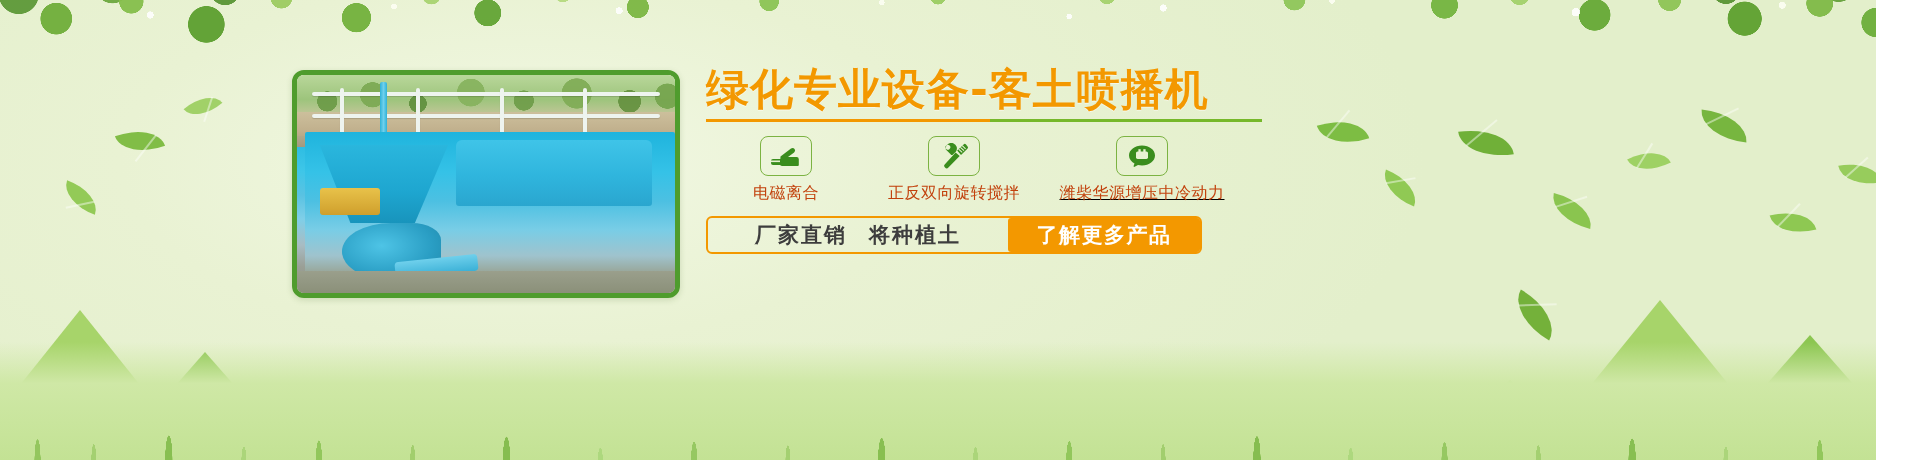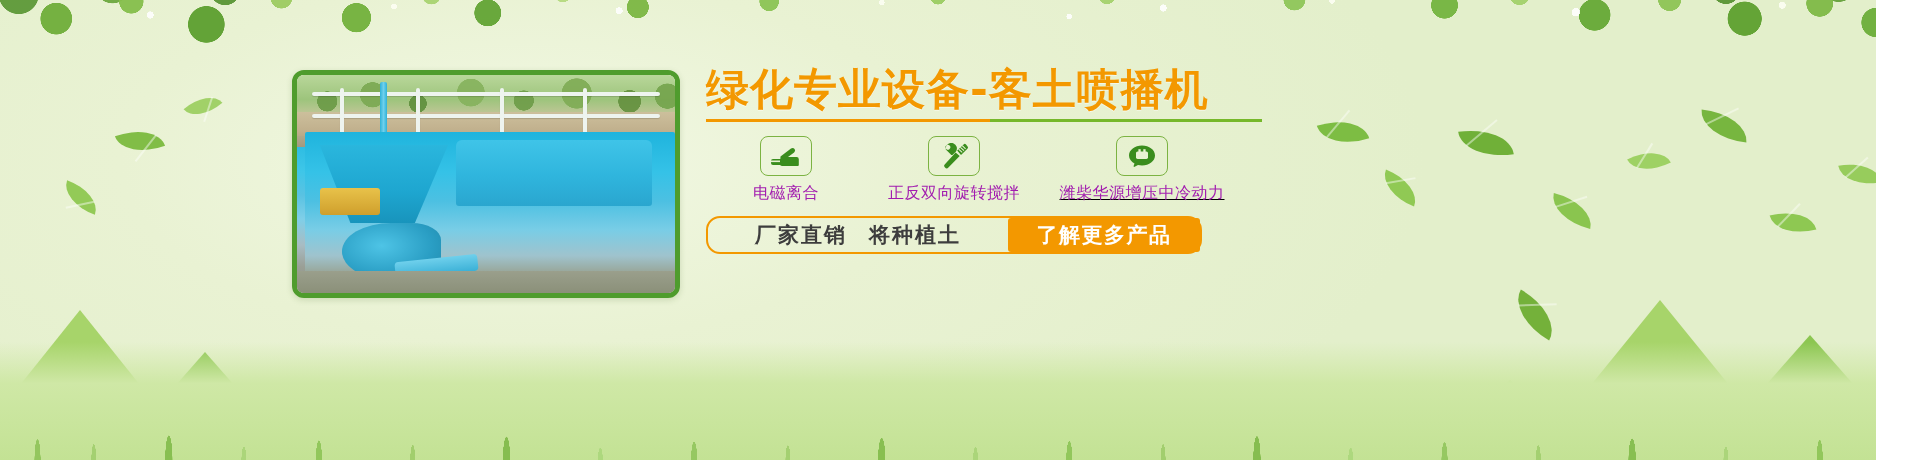--- a/index.html
+++ b/index.html
@@ -317,32 +317,32 @@
     border-radius: 8px;
     display: flex;
     align-items: center;
     justify-content: center;
     background: transparent;
   }
   .feature-icon-box svg { display: block; }
   .feature-label {
     margin-top: 7px;
     font-size: 16px;
-    color: #a21caf;
+    color: #c2410c;
     white-space: nowrap;
     letter-spacing: 0.5px;
   }
 
   
   .cta {
     margin-top: 12px;
     width: 496px;
     height: 38px;
     border: 2px solid #f39800;
-    border-radius: 14px;
+    border-radius: 6px;
     box-sizing: border-box;
     display: flex;
     align-items: stretch;
     background: transparent;
   }
   .cta-text {
     flex: 1;
     display: flex;
     align-items: center;
     justify-content: center;

